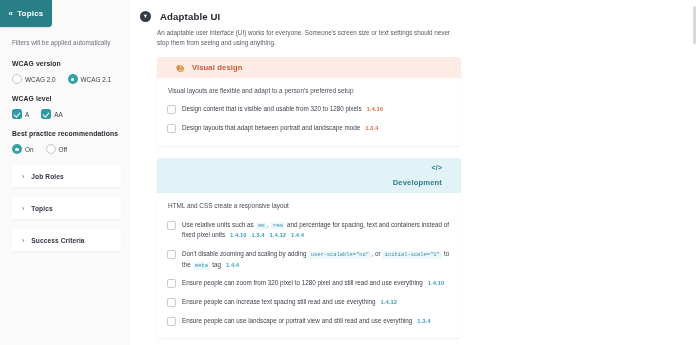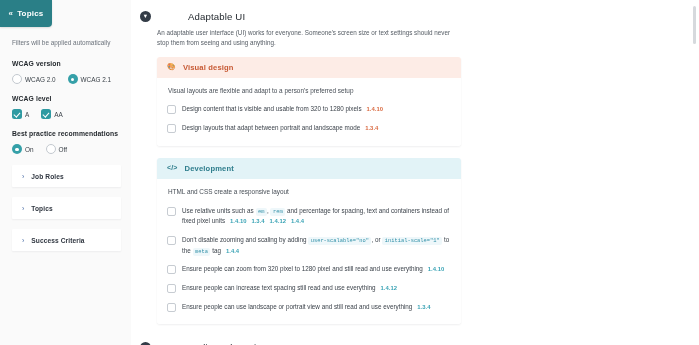--- a/index.html
+++ b/index.html
@@ -190,58 +190,58 @@
     font-size: 6.5px;
     display: flex;
     align-items: center;
     justify-content: center;
     line-height: 1;
     flex: 0 0 11px;
     cursor: pointer;
   }
   .section-title {
     font-size: 9.6px;
-    font-weight: normal;
+    font-weight: bold;
     color: #1d2329;
     letter-spacing: .15px;
-    margin-left: 28px;
   }
   .section-intro {
     margin: 6px 0 9px 20px;
     font-size: 6.3px;
     line-height: 1.55;
     color: #555c64;
     max-width: 300px;
   }
 
   .card {
     margin-left: 20px;
     width: 304px;
     border-radius: 3px;
     overflow: hidden;
     box-shadow: 0 1px 2px rgba(26,32,44,.07);
     margin-bottom: 12px;
     background: #ffffff;
   }
   .card-head {
     display: flex;
-    align-items: flex-start;
+    align-items: flex-end;
     gap: 7px;
-    padding: 6px 10px;
+    padding: 6px 19px;
     font-size: 7.6px;
     font-weight: bold;
     letter-spacing: .15px;
   }
   .card-head.visual {
     background: #fdece6;
     color: #c75a35;
   }
   .card-head.dev {
     background: #e2f3f7;
     color: #2e7d8c;
+    flex-direction: column;
   }
   .head-icon {
     font-size: 7px;
     line-height: 1;
   }
   .card-body {
     padding: 9px 10px 10px 10px;
     background: #ffffff;
   }
   .card-lead {

